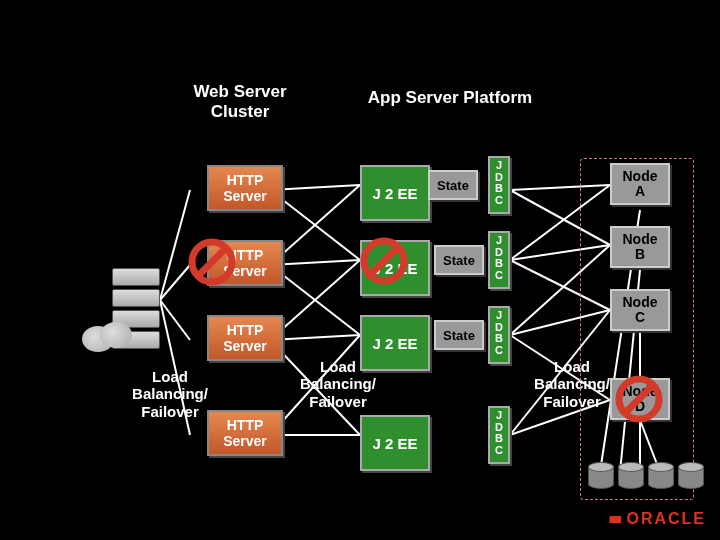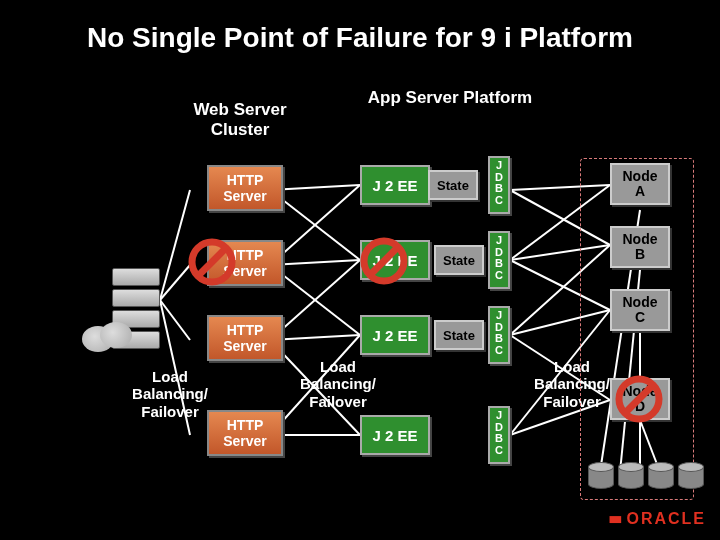--- a/index.html
+++ b/index.html
@@ -51,21 +51,21 @@
     box-shadow: 2px 2px 0 #444;
     color: #fff;
     font-size: 14px; font-weight: bold;
     display: flex; align-items: center; justify-content: center;
     text-align: center;
     line-height: 1.15;
     margin-left: 17px;
   }
   .j2ee-box {
     position: absolute;
-    width: 70px; height: 40px;
+    width: 70px; height: 56px;
     background: #2f8f2f;
     border: 2px solid #aaa;
     box-shadow: 2px 2px 0 #444;
     color: #fff;
     font-size: 15px; font-weight: bold;
     display: flex; align-items: center; justify-content: center;
   }
   .state-box {
     position: absolute;
     width: 50px; height: 30px;
@@ -219,23 +219,22 @@
     <line class="connector-line" x1="510" y1="335" x2="610" y2="400"></line>
     <line class="connector-line" x1="510" y1="435" x2="610" y2="310"></line>
     <line class="connector-line" x1="510" y1="435" x2="610" y2="400"></line>
 
     <line class="connector-line" x1="640" y1="210" x2="600" y2="472"></line>
     <line class="connector-line" x1="640" y1="270" x2="620" y2="472"></line>
     <line class="connector-line" x1="640" y1="330" x2="640" y2="472"></line>
     <line class="connector-line" x1="640" y1="420" x2="660" y2="472"></line>
   </svg>
 
-  <div class="title">No Single Point of Failure for 9 i Platform</div>
-
-  <div class="col-header" style="left:170px; top:82px; width:140px;margin-top:18px;">Web Server<br>Cluster</div>
+
+  <div class="col-header" style="left:170px; top:82px; width:140px;">Web Server<br>Cluster</div>
   <div class="col-header" style="left:350px; top:88px; width:200px;">App Server Platform</div>
 
 
   <div class="server-stack z2" style="left:112px; top:268px;">
     <div class="unit"></div>
       <div class="unit"></div>
       <div class="unit"></div>
       <div class="unit"></div>
   </div>
   <div class="cloud z2" style="left:78px; top:320px;"></div>

